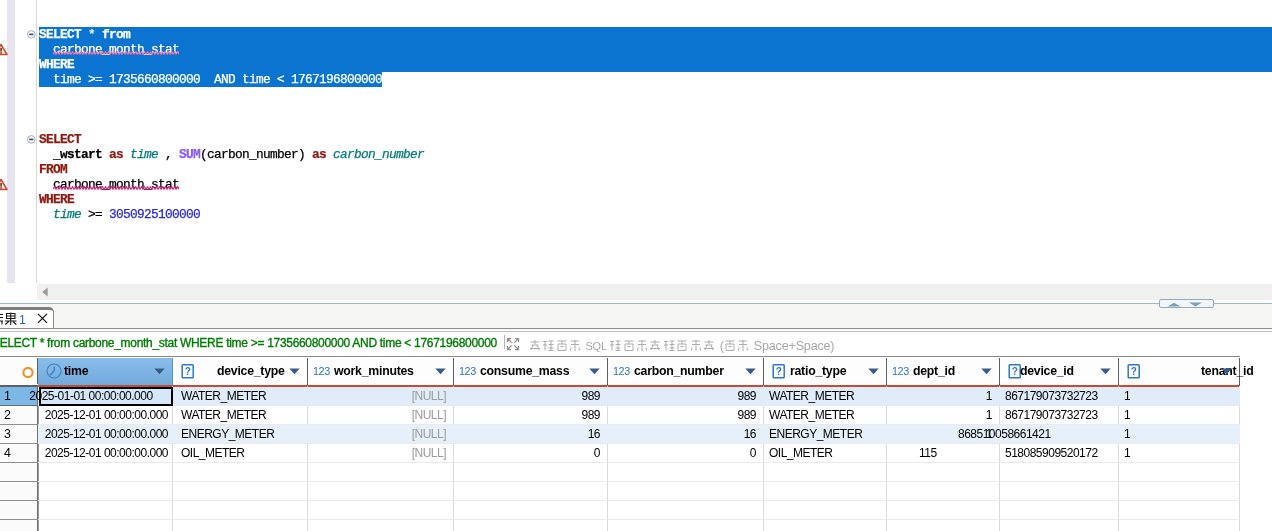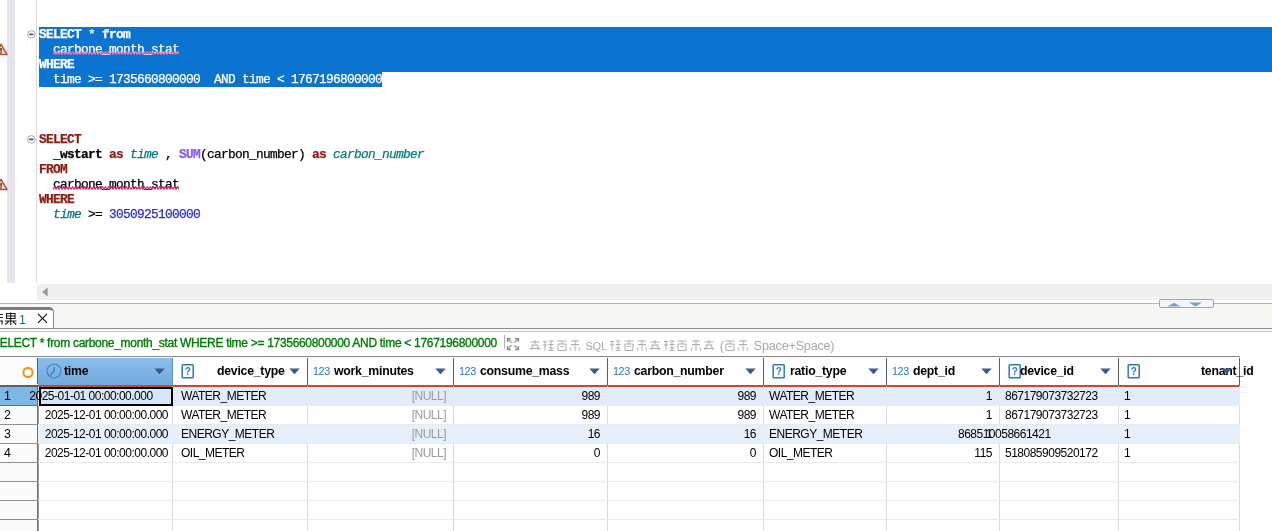--- a/index.html
+++ b/index.html
@@ -292,16 +292,16 @@
     <div class="cell" style="top:425px;left:769px">ENERGY_METER</div>
     <div class="cell" style="top:425px;left:891px;width:101px;text-align:right">1</div>
     <div class="cell" style="top:425px;left:958px">868510058661421</div>
     <div class="cell" style="top:425px;left:1124px">1</div>
     <div class="cell" style="top:444px;left:42px;width:126px;text-align:right">2025-12-01 00:00:00.000</div>
     <div class="cell" style="top:444px;left:181px">OIL_METER</div>
     <div class="cell null" style="top:444px;left:312px;width:134px;text-align:right">[NULL]</div>
     <div class="cell" style="top:444px;left:458px;width:142px;text-align:right">0</div>
     <div class="cell" style="top:444px;left:612px;width:144px;text-align:right">0</div>
     <div class="cell" style="top:444px;left:769px">OIL_METER</div>
-    <div class="cell" style="top:444px;left:891px;width:101px;text-align:right">115</div>
+    <div class="cell" style="top:444px;left:919px;width:101px;text-align:left">115</div>
     <div class="cell" style="top:444px;left:1005px">518085909520172</div>
     <div class="cell" style="top:444px;left:1124px">1</div>
   </div>
 
 </body></html>

